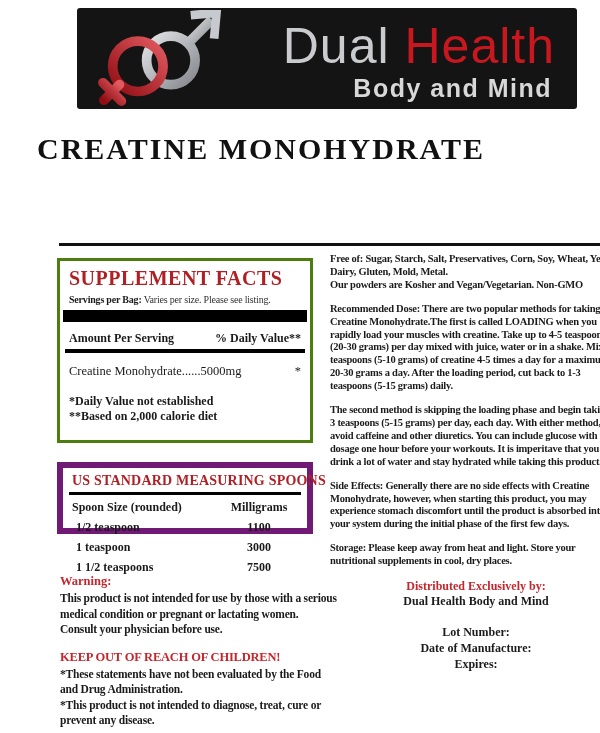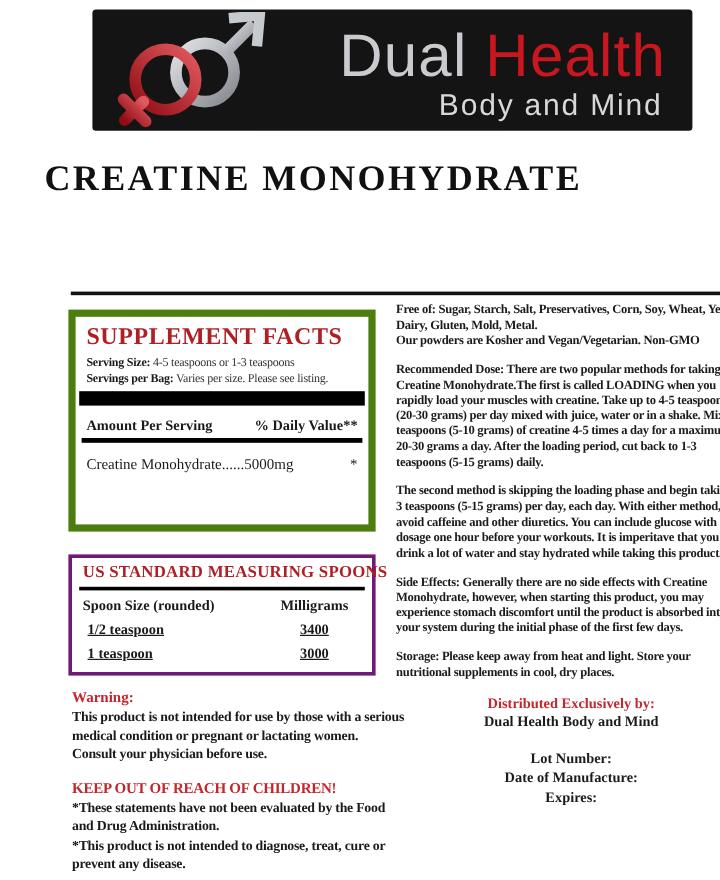--- a/index.html
+++ b/index.html
@@ -35,40 +35,40 @@
     position: absolute; top: 12px; right: 22px;
     font-family: "Liberation Sans", sans-serif;
     font-size: 50px; line-height: 52px;
     letter-spacing: 1px; white-space: nowrap;
   }
   .brand-dual { color: var(--logo-gray); }
   .brand-health { color: var(--logo-red); }
   .tagline {
     position: absolute; top: 66px; right: 25px;
     font-family: "Liberation Sans", sans-serif;
-    font-size: 25px; color: #d8d8d8; letter-spacing: 1.5px;
+    font-size: 25px; color: #d8d8d8; letter-spacing: 1.5px; font-weight: bold;
   }
 
   
   .product-title {
     position: absolute; top: 132px; left: 5px; width: 100%;
     font-weight: bold; font-size: 30px; letter-spacing: 2px;
     color: #111;
   }
 
   .divider {
     position: absolute; top: 243px; left: 27px;
     width: 546px; height: 3px; background: #111;
   }
 
   
   .sf-box {
     position: absolute; left: 25px; top: 258px;
     width: 256px; height: 185px;
-    border: 6px solid #4d7c0f;
+    border: 3px solid #4d7c0f;
     padding: 4px 7px 0 7px;
   }
   .sf-title {
     color: var(--label-red);
     font-weight: bold; font-size: 20px; letter-spacing: 0.5px;
     margin: 2px 0 3px 2px; white-space: nowrap;
   }
   .sf-line { font-size: 10px; letter-spacing: -0.2px; white-space: nowrap; margin-left: 2px; line-height: 13px; }
   .sf-line .lbl { font-weight: bold; }
   .sf-line .val { font-weight: normal; color: #333; }
@@ -81,33 +81,33 @@
   .sf-ing {
     display: flex; justify-content: space-between;
     font-weight: normal; font-size: 12.5px; margin: 11px 2px 0 2px;
   }
   .sf-foot { font-weight: bold; font-size: 12px; line-height: 14px; margin: 15px 0 0 2px; }
   .sf-foot div { margin-bottom: 1px; }
 
   
   .ms-box {
     position: absolute; left: 25px; top: 462px;
-    width: 256px; height: 101px;
-    border: 3px solid #701a75;
+    width: 256px; height: 72px;
+    border: 6px solid #701a75;
     padding: 4px 8px 0 8px;
   }
   .ms-title {
     color: var(--label-red);
     font-weight: bold; font-size: 14px; letter-spacing: 0.2px;
     margin: 1px 0 3px 1px; white-space: nowrap;
   }
   .ms-rule { height: 3px; background: #000; margin: 0 -2px; }
   .ms-header { display: flex; justify-content: space-between; font-weight: bold; font-size: 12px; margin: 5px 1px 0 1px; gap: 24px; }
   .ms-col-mg { width: 78px; text-align: center; }
-  .ms-row { display: flex; justify-content: space-between; font-weight: bold; font-size: 12px; margin: 5px 1px 0 5px; text-decoration: underline; }
+  .ms-row { display: flex; justify-content: space-between; font-weight: bold; font-size: 12px; margin: 5px 1px 0 5px; }
   .ms-row:first-of-type { margin-top: 10px; }
 
   
   .warning-block { position: absolute; left: 28px; top: 574px; width: 278px; }
   .warn-label { color: var(--accent-red); font-weight: bold; font-size: 12.5px; margin-bottom: 2px; }
   .warn-text { font-weight: bold; font-size: 11.5px; line-height: 15.5px; letter-spacing: -0.2px; }
   .keep-out { color: var(--accent-red); font-weight: bold; font-size: 12.5px; margin-top: 12px; margin-bottom: 2px; letter-spacing: -0.2px; }
   .disclaimer { font-weight: bold; font-size: 11.5px; line-height: 15.5px; letter-spacing: -0.2px; }
 
   
@@ -159,51 +159,56 @@
     <div class="tagline">Body and Mind</div>
   </div>
 
   <div class="product-title">CREATINE MONOHYDRATE</div>
 
   <div class="divider"></div>
 
   <div class="sf-box">
     <div class="sf-title">SUPPLEMENT FACTS</div>
     <div class="sf-line">
-      <span class="lbl">Serving Size:</span><span class="val"> 4-5 teaspoons or 1-3 teaspoons</span>
-    </div>
-    <div class="sf-line">
       <span class="lbl">Servings per Bag:</span><span class="val"> Varies per size. Please see listing.</span>
     </div>
     <div class="sf-bar"></div>
     <div class="sf-row">
       <span>Amount Per Serving</span>
       <span>% Daily Value**</span>
     </div>
     <div class="sf-rule"></div>
     <div class="sf-ing">
       <span>Creatine Monohydrate......5000mg</span>
       <span>*</span>
+    </div>
+    <div class="sf-foot">
+      <div>*Daily Value not established</div>
+      <div>**Based on 2,000 calorie diet</div>
     </div>
   </div>
 
   <div class="ms-box">
     <div class="ms-title">US STANDARD MEASURING SPOONS</div>
     <div class="ms-rule"></div>
     <div class="ms-header">
       <span>Spoon Size (rounded)</span>
       <span class="ms-col-mg">Milligrams</span>
     </div>
     <div class="ms-row">
       <span>1/2 teaspoon</span>
-      <span class="ms-col-mg">3400</span>
+      <span class="ms-col-mg">1100</span>
     </div>
     <div class="ms-row">
       <span>1 teaspoon</span>
       <span class="ms-col-mg">3000</span>
+    </div>
+    <div class="ms-row">
+      <span>1 1/2 teaspoons</span>
+      <span class="ms-col-mg">7500</span>
     </div>
   </div>
 
   <div class="warning-block">
     <div class="warn-label">Warning:</div>
     <div class="warn-text">This product is not intended for use by those with a serious medical condition or pregnant or lactating women.  Consult your physician before use.</div>
     <div class="keep-out">KEEP OUT OF REACH OF CHILDREN!</div>
     <div class="disclaimer">*These statements have not been evaluated by the Food and Drug Administration.</div>
     <div class="disclaimer">*This product is not intended to diagnose, treat, cure or prevent any disease.</div>
   </div>

